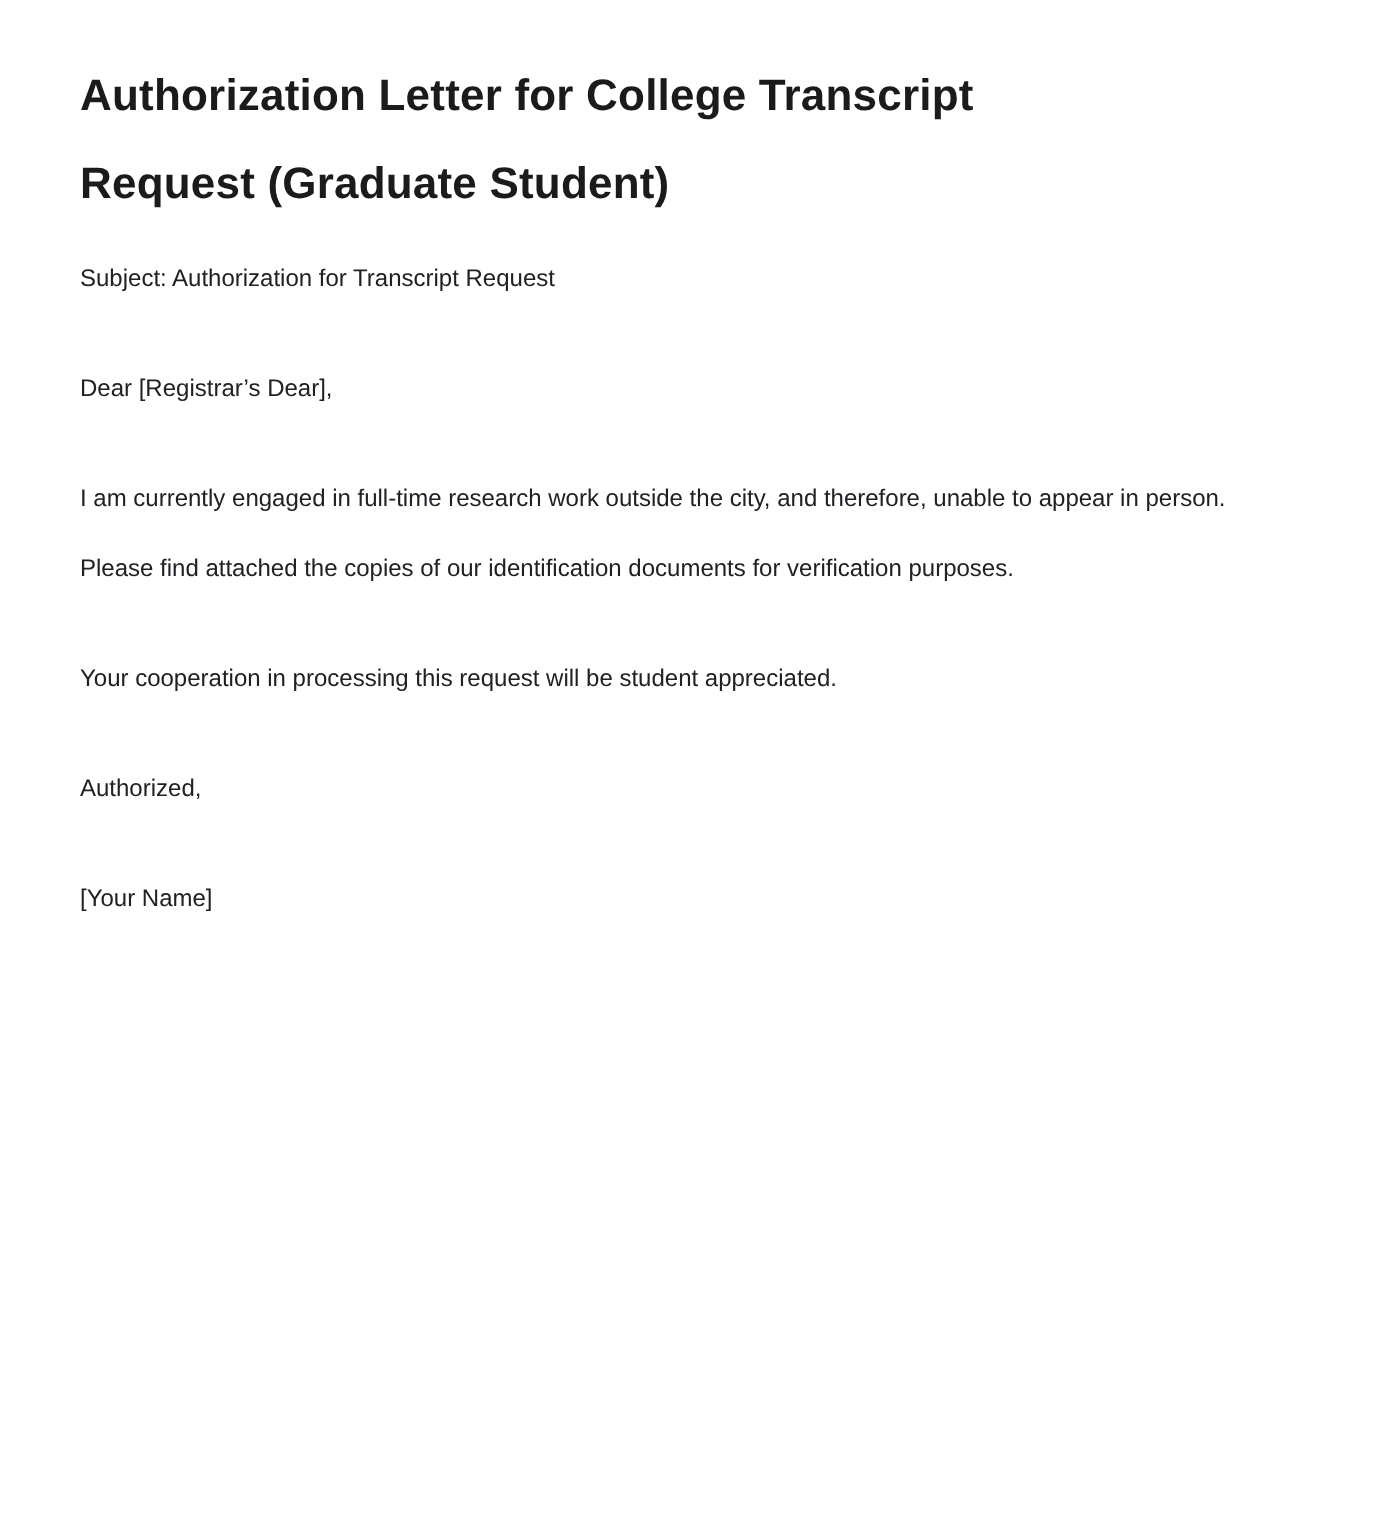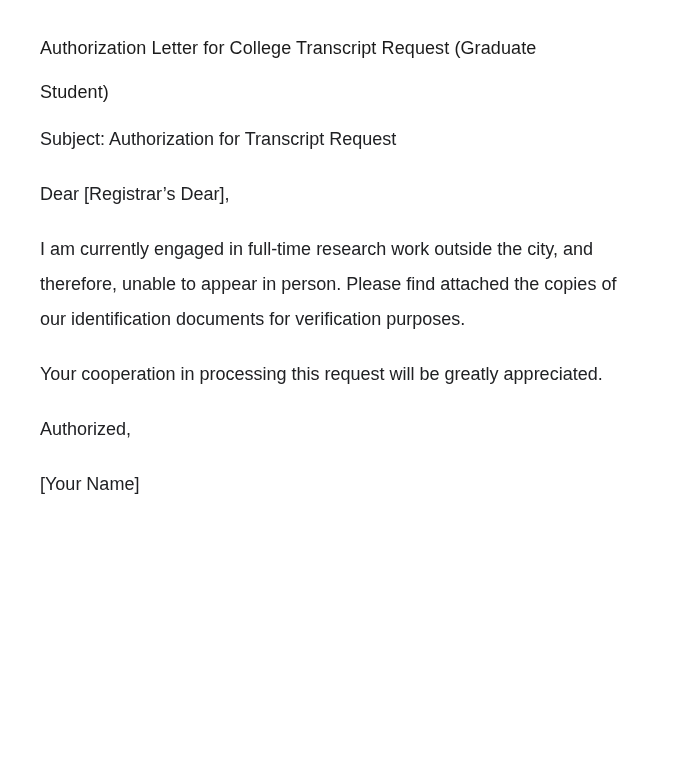--- a/index.html
+++ b/index.html
@@ -8,48 +8,48 @@
     font-family: "Liberation Sans", "DejaVu Sans", sans-serif;
   }
   .page {
     width: 700px;
     height: 770px;
     background: #ffffff;
     padding: 26px 40px 0 40px;
     overflow: hidden;
   }
   .doc-title {
-    font-size: 18px;
-    font-weight: 400;
+    font-size: 22px;
+    font-weight: 700;
     line-height: 44px;
     color: #1b1b1b;
     max-width: 540px;
     margin-bottom: 8px;
     letter-spacing: 0.1px;
   }
   .doc-paragraph {
-    font-size: 18px;
+    font-size: 12px;
     font-weight: 400;
     line-height: 35px;
     color: #202124;
     max-width: 588px;
     margin-bottom: 20px;
   }
 </style>
 </head>
 <body>
 
 <div class="page">
   <h1 class="doc-title">Authorization Letter for College Transcript Request (Graduate Student)</h1>
 
   <p class="doc-paragraph">Subject: Authorization for Transcript Request</p>
 
   <p class="doc-paragraph">Dear [Registrar’s Dear],</p>
 
 
   <p class="doc-paragraph">I am currently engaged in full-time research work outside the city, and therefore, unable to appear in person. Please find attached the copies of our identification documents for verification purposes.</p>
 
-  <p class="doc-paragraph">Your cooperation in processing this request will be greatly appreciated.</p>
+  <p class="doc-paragraph">Your cooperation in processing this request will be student appreciated.</p>
 
   <p class="doc-paragraph">Authorized,</p>
 
   <p class="doc-paragraph">[Your Name]</p>
 </div>
 
 </body></html>

